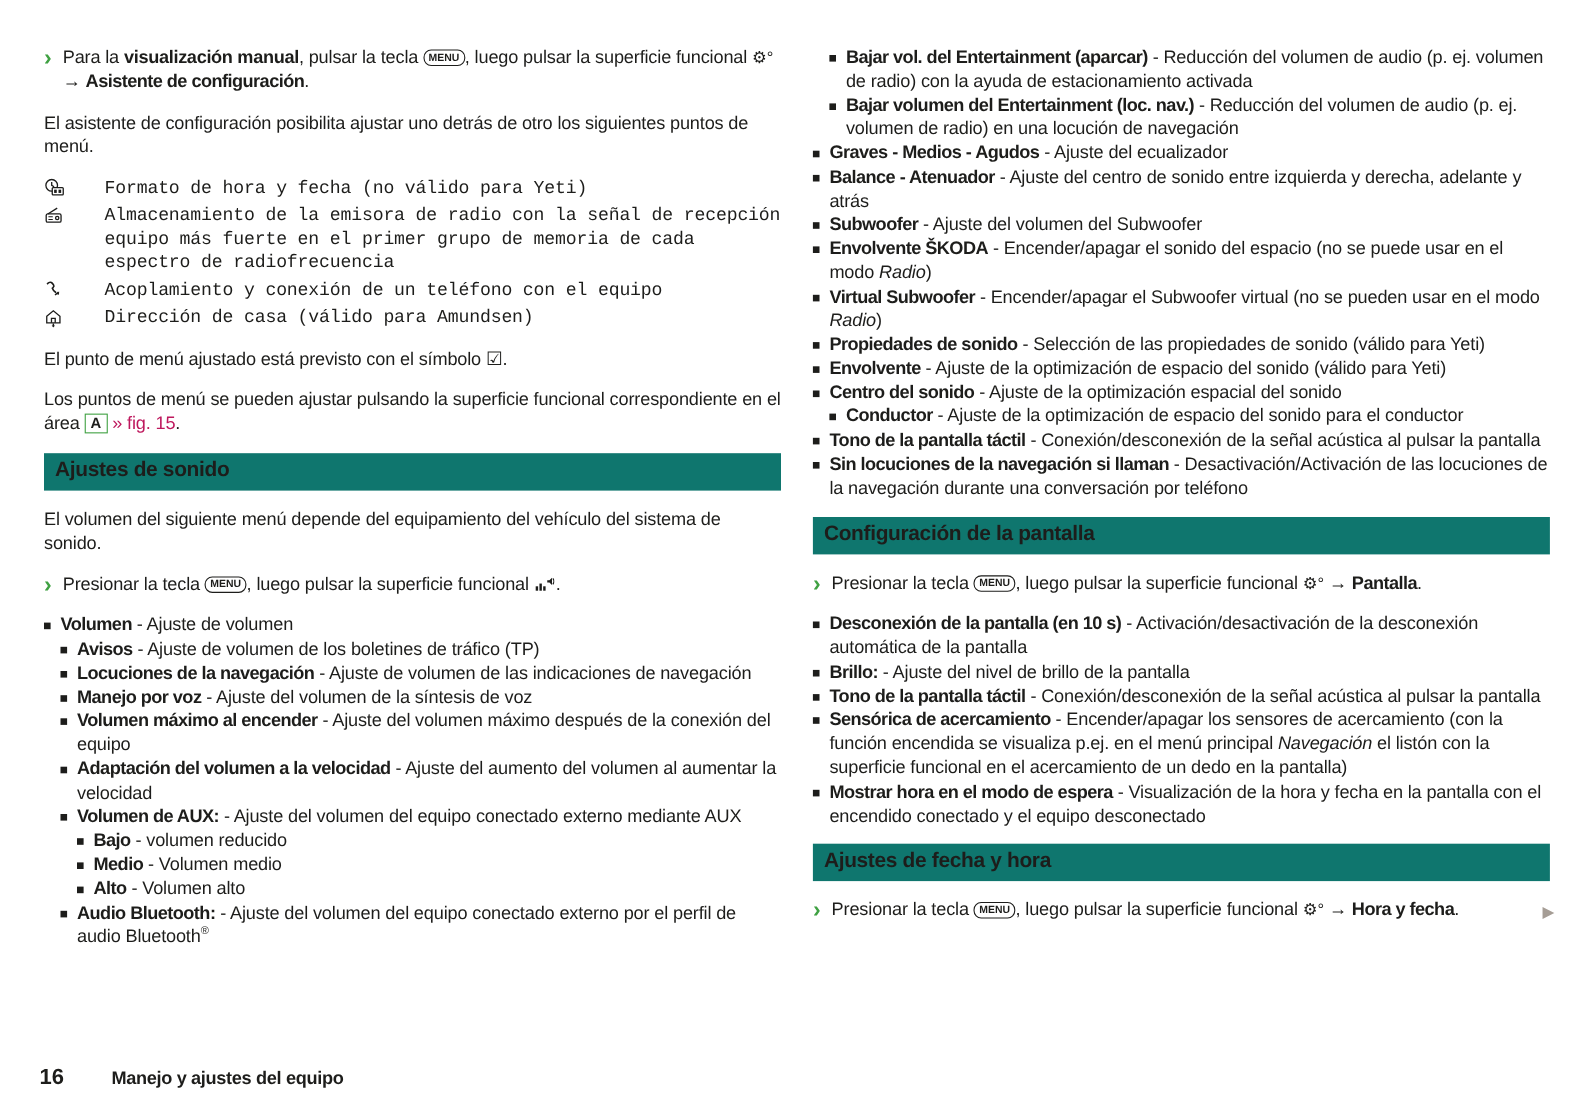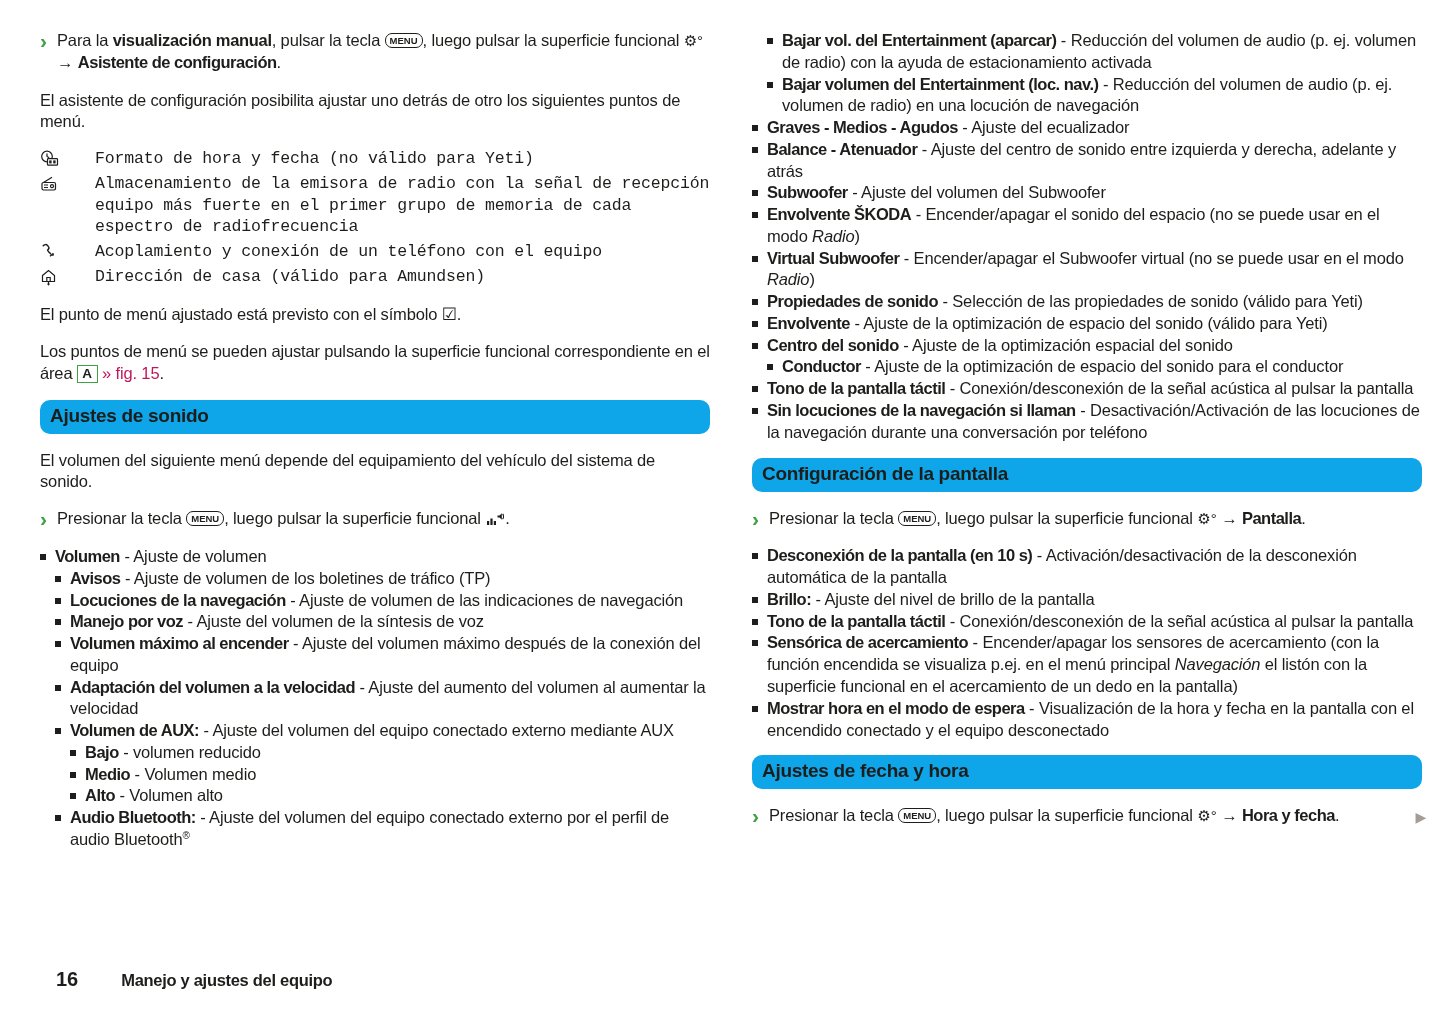--- a/index.html
+++ b/index.html
@@ -1,21 +1,21 @@
 <!DOCTYPE html>
 <html><head>
 <meta charset="utf-8">
 <style>
   html,body{margin:0;padding:0;}
   body{
     width:1445px;height:1018px;position:relative;background:#ffffff;
     font-family:"Liberation Sans",sans-serif;color:#1d1d1b;
     font-size:16.5px;line-height:1.32;letter-spacing:-0.15px;overflow:hidden;
   }
-  .columns{display:flex;gap:42px;padding:30px 40px 0 40px;}
+  .columns{display:flex;gap:29px;padding:30px 40px 0 40px;margin-top:12px;}
   .col{width:670px;flex:0 0 670px;}
 
   p.para{margin:0 0 15px 0;}
   p.instr{margin:0 0 16px 0;position:relative;padding-left:17px;}
   p.instr::before{
     content:"›";position:absolute;left:0;top:-3px;
     color:#3FA142;font-weight:700;font-size:21px;
   }
 
   .icon-list{margin:2px 0 16px 0;}
@@ -26,24 +26,23 @@
 
   ul.bullets{list-style:none;margin:0 0 6px 0;padding:0;}
   ul.bullets li{position:relative;padding-left:15px;}
   ul.bullets li::before{
     content:"";position:absolute;left:0;top:8px;width:6px;height:6px;background:#1d1d1b;
   }
   ul.bullets li.lvl1{margin-left:15px;}
   ul.bullets li.lvl2{margin-left:30px;}
 
   .section-bar{
-    margin:8px 0 16px 0;background:#0ea5e9;color:#1d1d1b;
+    margin:8px 0 16px 0;background:#0f766e;color:#1d1d1b;
     font-size:19px;font-weight:700;letter-spacing:-0.3px;
     padding:3px 10px 6px 10px;
-    border-radius:10px;
   }
   .col-right .section-bar{margin-top:14px;}
 
   .sg-p{}
   .sg-b{font-weight:700;letter-spacing:-0.3px;}
   .sg-m{font-weight:700;letter-spacing:-0.5px;}
   .sg-i{font-style:italic;}
   .sg-link{color:#be185d;}
   .sg-check{font-size:17px;}
   .sg-key{
@@ -58,21 +57,21 @@
     vertical-align:1px;letter-spacing:0;
   }
   .sg-sound svg{vertical-align:-2px;margin:0 1px;}
   .sg-sup{font-size:10px;vertical-align:super;line-height:0;}
 
   .cont-tri{
     position:absolute;right:-4px;top:3px;color:#A59D95;font-size:14px;
   }
 
   .footer{
-    position:absolute;left:56px;top:966px;
+    position:absolute;left:36px;top:966px;
     display:flex;align-items:baseline;gap:43px;font-weight:700;
   }
   .page-num{font-size:20px;letter-spacing:0;}
   .footer-title{font-size:16.5px;letter-spacing:-0.3px;}
 </style>
 </head>
 <body>
 
 <div class="columns">
 
@@ -160,21 +159,21 @@
   </div>
 
   <div class="col col-right">
     <ul class="bullets">
         <li class="lvl1"><span class="sg-m">Bajar vol. del Entertainment (aparcar)</span><span class="sg-p"> - Reducción del volumen de audio (p. ej. volumen de radio) con la ayuda de estacionamiento activada</span></li>
         <li class="lvl1"><span class="sg-m">Bajar volumen del Entertainment (loc. nav.)</span><span class="sg-p"> - Reducción del volumen de audio (p. ej. volumen de radio) en una locución de navegación</span></li>
         <li class="lvl0"><span class="sg-m">Graves - Medios - Agudos</span><span class="sg-p"> - Ajuste del ecualizador</span></li>
         <li class="lvl0"><span class="sg-m">Balance - Atenuador</span><span class="sg-p"> - Ajuste del centro de sonido entre izquierda y derecha, adelante y atrás</span></li>
         <li class="lvl0"><span class="sg-m">Subwoofer</span><span class="sg-p"> - Ajuste del volumen del Subwoofer</span></li>
         <li class="lvl0"><span class="sg-m">Envolvente ŠKODA</span><span class="sg-p"> - Encender/apagar el sonido del espacio (no se puede usar en el modo </span><span class="sg-i">Radio</span><span class="sg-p">)</span></li>
-        <li class="lvl0"><span class="sg-m">Virtual Subwoofer</span><span class="sg-p"> - Encender/apagar el Subwoofer virtual (no se puede usar en el modo </span><span class="sg-i">Radio</span><span class="sg-p">)</span></li>
+        <li class="lvl0"><span class="sg-m">Virtual Subwoofer</span><span class="sg-p"> - Encender/apagar el Subwoofer virtual (no se pueden usar en el modo </span><span class="sg-i">Radio</span><span class="sg-p">)</span></li>
         <li class="lvl0"><span class="sg-m">Propiedades de sonido</span><span class="sg-p"> - Selección de las propiedades de sonido (válido para Yeti)</span></li>
         <li class="lvl0"><span class="sg-m">Envolvente</span><span class="sg-p"> - Ajuste de la optimización de espacio del sonido (válido para Yeti)</span></li>
         <li class="lvl0"><span class="sg-m">Centro del sonido</span><span class="sg-p"> - Ajuste de la optimización espacial del sonido</span></li>
         <li class="lvl1"><span class="sg-m">Conductor</span><span class="sg-p"> - Ajuste de la optimización de espacio del sonido para el conductor</span></li>
         <li class="lvl0"><span class="sg-m">Tono de la pantalla táctil</span><span class="sg-p"> - Conexión/desconexión de la señal acústica al pulsar la pantalla</span></li>
         <li class="lvl0"><span class="sg-m">Sin locuciones de la navegación si llaman</span><span class="sg-p"> - Desactivación/Activación de las locuciones de la navegación durante una conversación por teléfono</span></li>
       </ul>
 
     <h2 class="section-bar">Configuración de la pantalla</h2>
 

